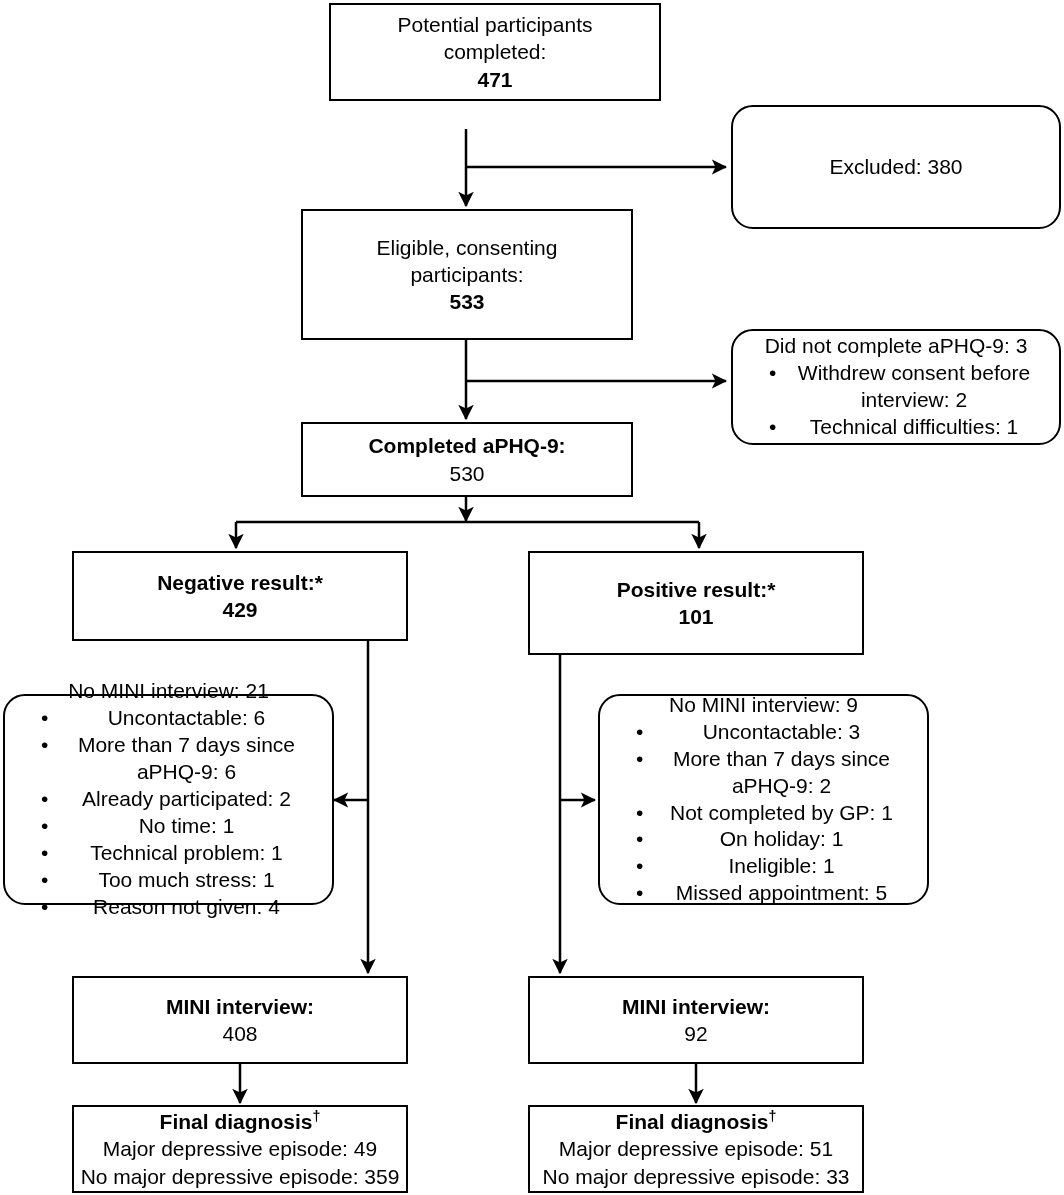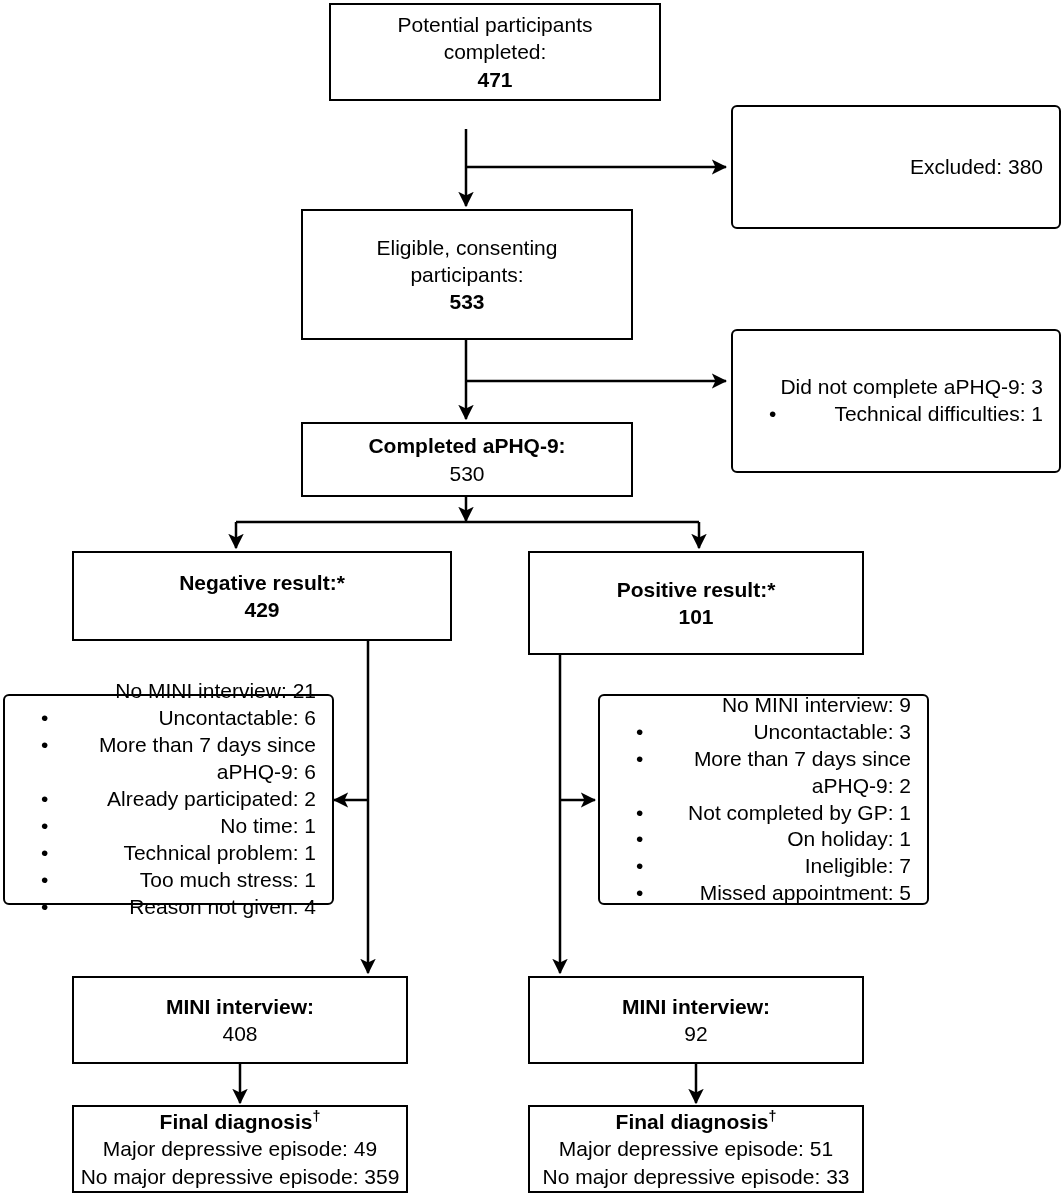--- a/index.html
+++ b/index.html
@@ -33,23 +33,23 @@
     background: #ffffff;
     display: flex;
     flex-direction: column;
     justify-content: center;
     align-items: center;
     text-align: center;
     line-height: 1.30;
     font-size: 21px;
   }
   .node.rounded {
-    border-radius: 6px;
+    border-radius: 22px;
     align-items: flex-start;
-    text-align: right;
+    text-align: center;
     justify-content: center;
   }
   .node-line { display: block; white-space: pre; }
   .bold { font-weight: bold; }
   .reasons {
     padding: 6px 16px 6px 16px;
     width: 100%;
     box-sizing: border-box;
     font-size: 21px;
     line-height: 1.285;
@@ -127,35 +127,37 @@
       <span class="head">Excluded: 380</span>
     </div>
   </div>
 
   <div class="node" style="left:301px; top:209px; width:332px; height:131px;">
     <span class="node-line">Eligible, consenting</span>
     <span class="node-line">participants:</span>
     <span class="node-line bold">533</span>
   </div>
 
-  <div class="node rounded" style="left:731px; top:329px; width:330px; height:144px;">
+  <div class="node rounded" style="left:731px; top:329px; width:330px; height:116px;">
     <div class="reasons">
       <span class="head">Did not complete aPHQ-9: 3</span>
       <ul>
+        <li>Withdrew consent before
+   interview: 2</li>
         <li>Technical difficulties: 1</li>
       </ul>
     </div>
   </div>
 
   <div class="node" style="left:301px; top:422px; width:332px; height:75px;">
     <span class="node-line bold">Completed aPHQ-9:</span>
     <span class="node-line">530</span>
   </div>
 
-  <div class="node" style="left:72px; top:551px; width:380px; height:90px;">
+  <div class="node" style="left:72px; top:551px; width:336px; height:90px;">
     <span class="node-line bold">Negative result:*</span>
     <span class="node-line bold">429</span>
   </div>
 
   <div class="node" style="left:528px; top:551px; width:336px; height:104px;">
     <span class="node-line bold">Positive result:*</span>
     <span class="node-line bold">101</span>
   </div>
 
   <div class="node rounded" style="left:3px; top:694px; width:331px; height:211px;">
@@ -176,21 +178,21 @@
 
   <div class="node rounded" style="left:598px; top:694px; width:331px; height:211px;">
     <div class="reasons">
       <span class="head">No MINI interview: 9</span>
       <ul>
         <li>Uncontactable: 3</li>
         <li>More than 7 days since
   aPHQ-9: 2</li>
         <li>Not completed by GP: 1</li>
         <li>On holiday: 1</li>
-        <li>Ineligible: 7</li>
+        <li>Ineligible: 1</li>
         <li>Missed appointment: 5</li>
       </ul>
     </div>
   </div>
 
   <div class="node" style="left:72px; top:976px; width:336px; height:88px;">
     <span class="node-line bold">MINI interview:</span>
     <span class="node-line">408</span>
   </div>
 

